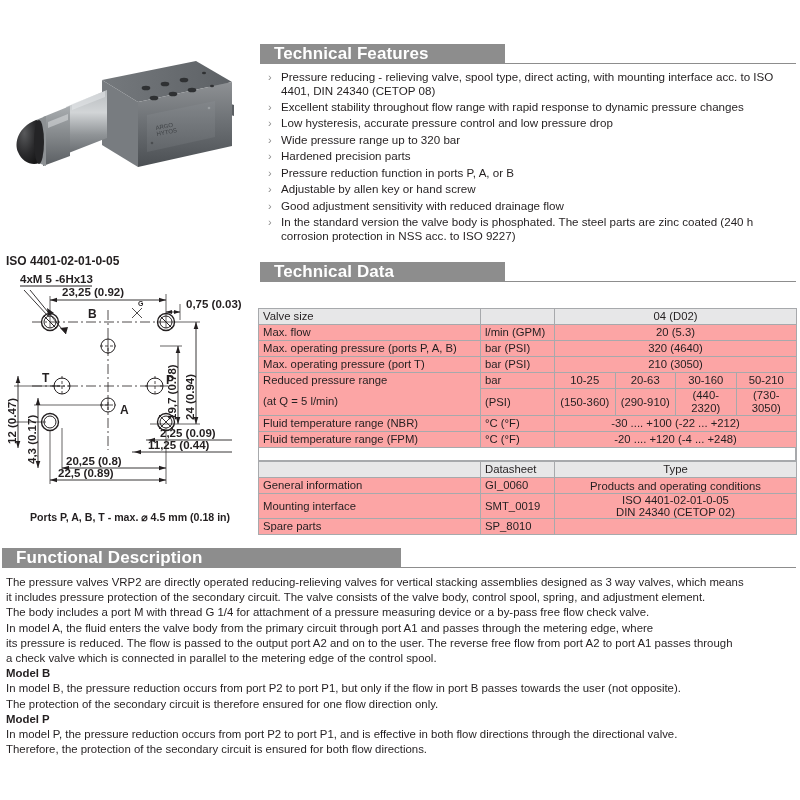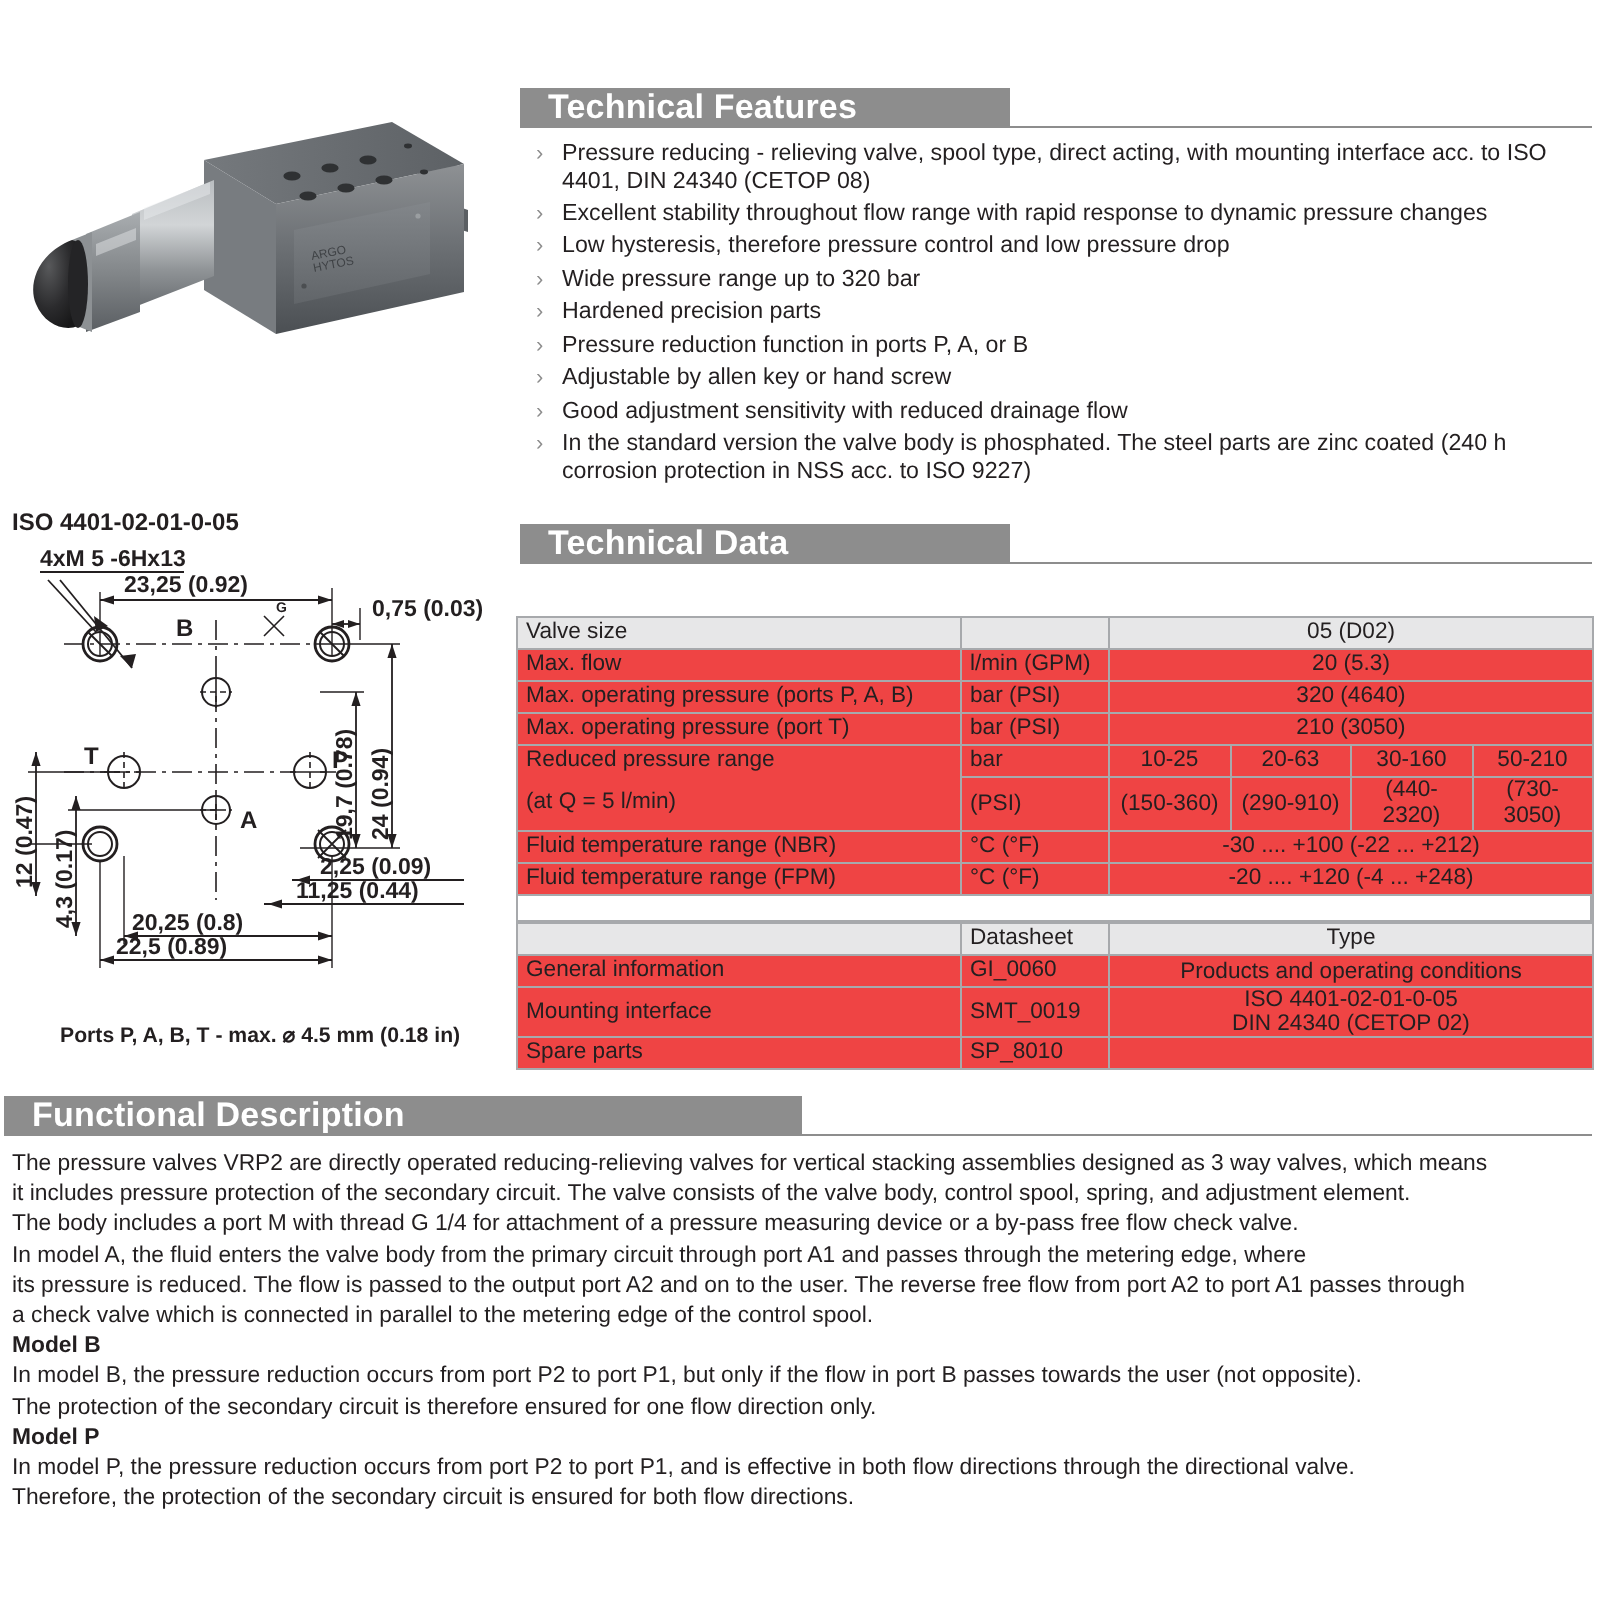--- a/index.html
+++ b/index.html
@@ -112,21 +112,21 @@
     table-layout: fixed;
     font-size: 11.3px;
     color: #231f20;
   }
   .data-table td {
     border: 1px solid #a7a9ac;
     padding: 0px 4px;
     height: 15px;
     line-height: 13px;
     vertical-align: middle;
-    background: #ef4444;
+    background: #fca5a5;
   }
   .data-table td.hdr {
     background: #e7e7e8;
   }
   .ctr { text-align: center; }
   .nob-bottom { border-bottom: none !important; }
   .nob-top { border-top: none !important; }
   .indent { padding-left: 46px !important; }
 
   #table-main { left: 258px; top: 308px; width: 538px; }
@@ -243,21 +243,21 @@
     <div class="feature-row">
       <span class="feature-bullet">›</span>
       <span class="feature-text">Pressure reducing - relieving valve, spool type, direct acting, with mounting interface acc. to ISO 4401, DIN 24340 (CETOP 08)</span>
     </div>
     <div class="feature-row">
       <span class="feature-bullet">›</span>
       <span class="feature-text">Excellent stability throughout flow range with rapid response to dynamic pressure changes</span>
     </div>
     <div class="feature-row">
       <span class="feature-bullet">›</span>
-      <span class="feature-text">Low hysteresis, therefore pressure control and low pressure drop</span>
+      <span class="feature-text">Low hysteresis, accurate pressure control and low pressure drop</span>
     </div>
     <div class="feature-row">
       <span class="feature-bullet">›</span>
       <span class="feature-text">Wide pressure range up to 320 bar</span>
     </div>
     <div class="feature-row">
       <span class="feature-bullet">›</span>
       <span class="feature-text">Hardened precision parts</span>
     </div>
     <div class="feature-row">
@@ -401,21 +401,21 @@
       <col style="width:74px">
     <col style="width:60.5px">
       <col style="width:60.5px">
       <col style="width:60.5px">
       <col style="width:60.5px">
   </colgroup>
   <tbody id="table-main-body">
       <tr>
         <td class="hdr">Valve size</td>
         <td class="hdr"></td>
-        <td colspan="4" class="ctr hdr">05 (D02)</td>
+        <td colspan="4" class="ctr hdr">04 (D02)</td>
       </tr>
       <tr>
         <td>Max. flow</td>
         <td>l/min (GPM)</td>
         <td colspan="4" class="ctr">20 (5.3)</td>
       </tr>
       <tr>
         <td>Max. operating pressure (ports P, A, B)</td>
         <td>bar (PSI)</td>
         <td colspan="4" class="ctr">320 (4640)</td>

